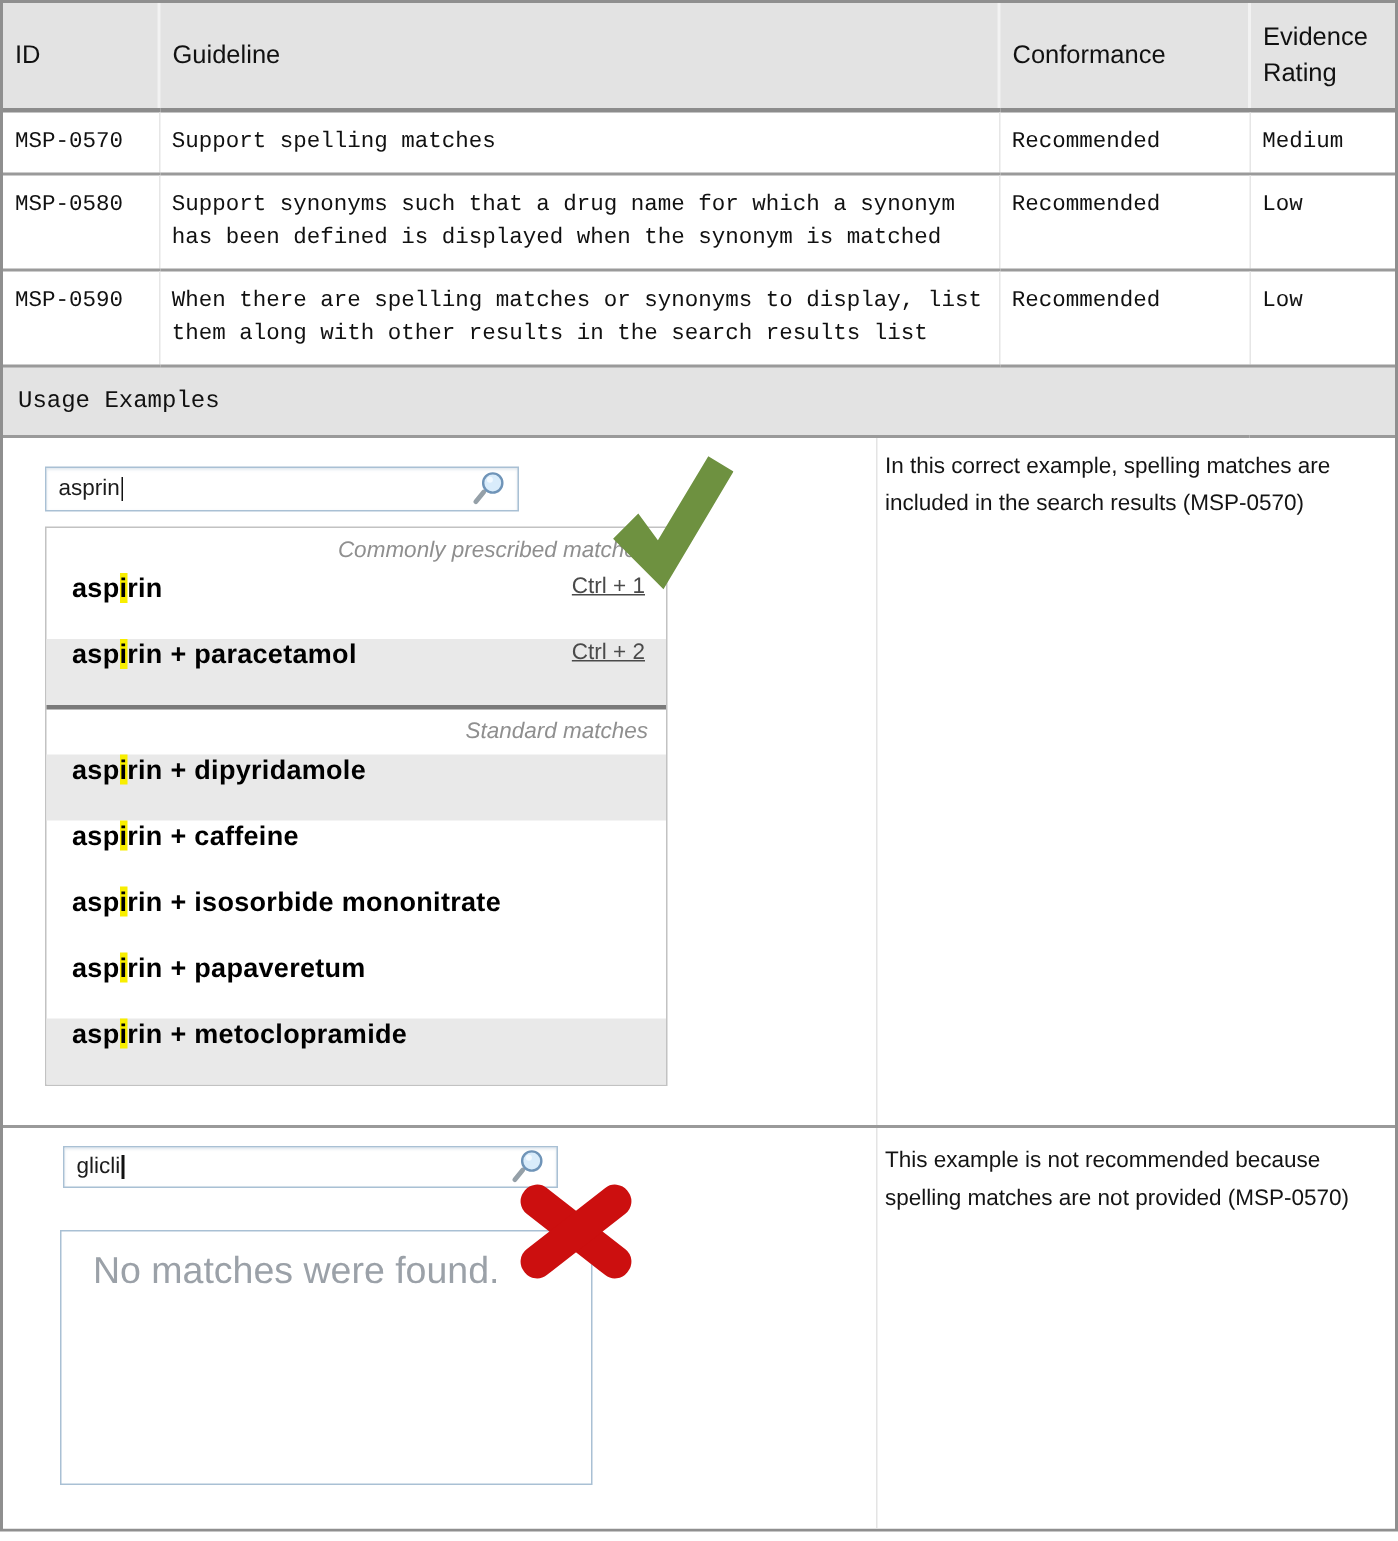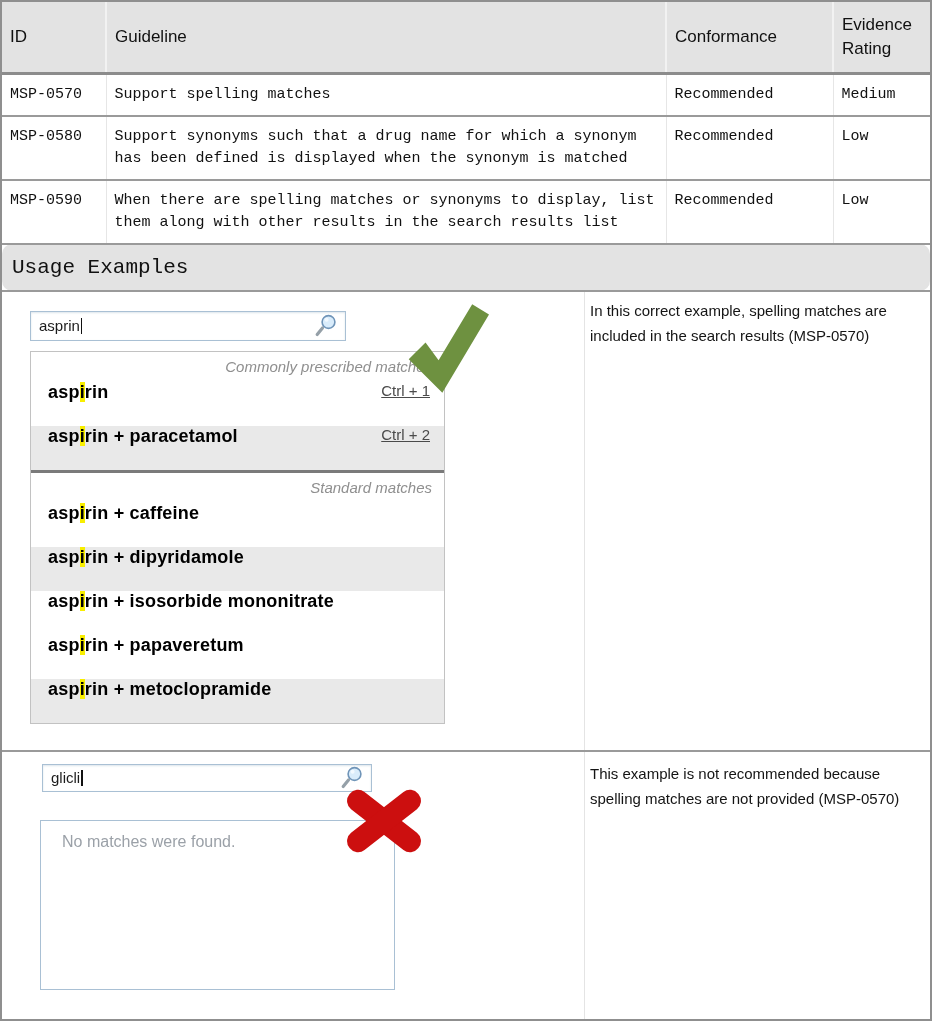--- a/index.html
+++ b/index.html
@@ -20,23 +20,23 @@
     text-align:left; vertical-align:middle; height:71px;
     padding:4px 6px 4px 8px; line-height:24px;
     border-bottom:3px solid #8c8c8c; border-right:2px solid #f2f2f2;
   }
   .gtable th:last-child { border-right:none; }
   .gtable td {
     font-size:15px; color:#111; vertical-align:top;
     padding:9px 6px 9px 8px; line-height:22px;
     border-bottom:2px solid #9a9a9a; border-right:1px solid #e6e6e6;font-family:Liberation Mono, monospace;
   }
-  .gtable td:last-child { border-right:none;border-radius:10px; }
+  .gtable td:last-child { border-right:none; }
   .gtable td.section {
-    background:#e3e3e3; font-size:21px; line-height:25px;
+    background:#e3e3e3; font-size:16px; line-height:25px;
     padding:10px 6px 10px 10px; border-right:none;
   }
 
   
   .example-row { position:relative; width:100%; background:#fff; }
   .example-row.first  { height:460px; border-bottom:2px solid #9a9a9a; }
   .example-row.second { height:272px; }
   .col-divider {
     position:absolute; left:582px; top:0; bottom:0; width:1px;
     background:#e4e4e4;
@@ -82,21 +82,21 @@
 
   
   .check-icon { position:absolute; left:403px; top:8px;  width:84px; height:96px; z-index:6; }
   .cross-icon { position:absolute; left:344px; top:36px; width:76px; height:66px; z-index:6; }
 
   
   .no-matches {
     position:absolute; left:38px; top:68px; width:355px; height:170px;
     background:#fff; border:1px solid #a9c0d4;
     padding:12px 10px 0 21px;
-    font-size:16px; color:#9ba1a8;
+    font-size:25px; color:#9ba1a8;
   }
 </style>
 </head>
 <body>
 
 <div class="page">
 
   <table class="gtable">
     <colgroup>
         <col class="c-id">
@@ -163,25 +163,25 @@
       </div>
 
       <div class="dd-item shaded">
         <span class="t"><span>asp</span><span class="hl">i</span><span>rin + paracetamol</span></span>
         <span class="sc">Ctrl + 2</span>
       </div>
 
       <div class="dd-sep"></div>
       <div class="dd-label">Standard matches</div>
 
-      <div class="dd-item">
-        <span class="t"><span>asp</span><span class="hl">i</span><span>rin + caffeine</span></span>
-      </div>
       <div class="dd-item shaded">
         <span class="t"><span>asp</span><span class="hl">i</span><span>rin + dipyridamole</span></span>
+      </div>
+      <div class="dd-item">
+        <span class="t"><span>asp</span><span class="hl">i</span><span>rin + caffeine</span></span>
       </div>
       <div class="dd-item">
         <span class="t"><span>asp</span><span class="hl">i</span><span>rin + isosorbide mononitrate</span></span>
       </div>
       <div class="dd-item">
         <span class="t"><span>asp</span><span class="hl">i</span><span>rin + papaveretum</span></span>
       </div>
       <div class="dd-item shaded">
         <span class="t"><span>asp</span><span class="hl">i</span><span>rin + metoclopramide</span></span>
       </div>

